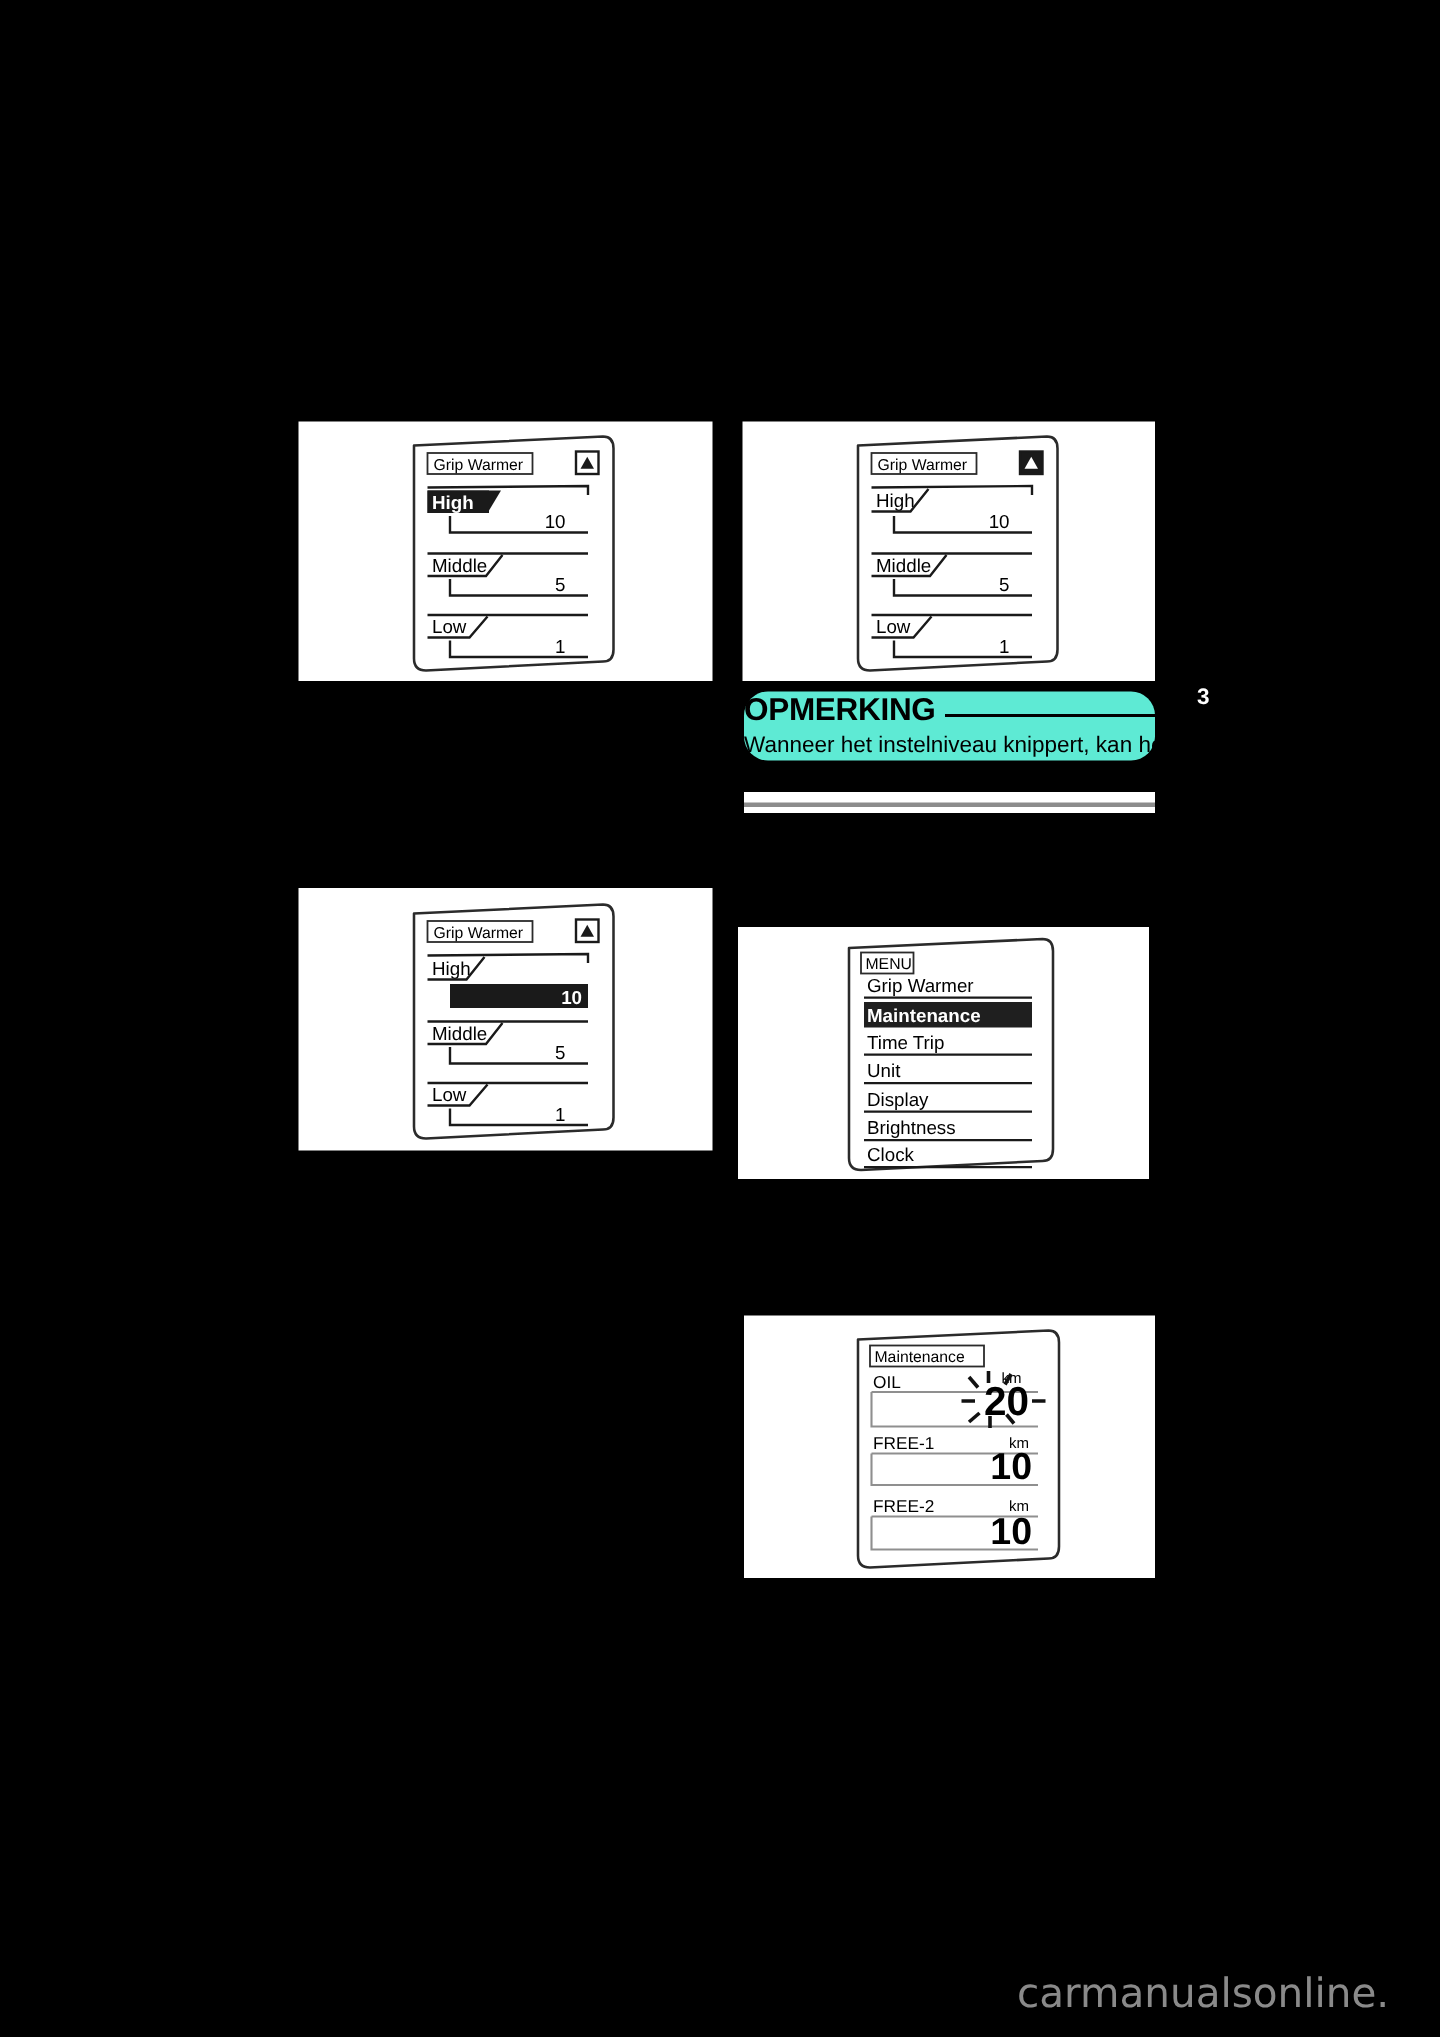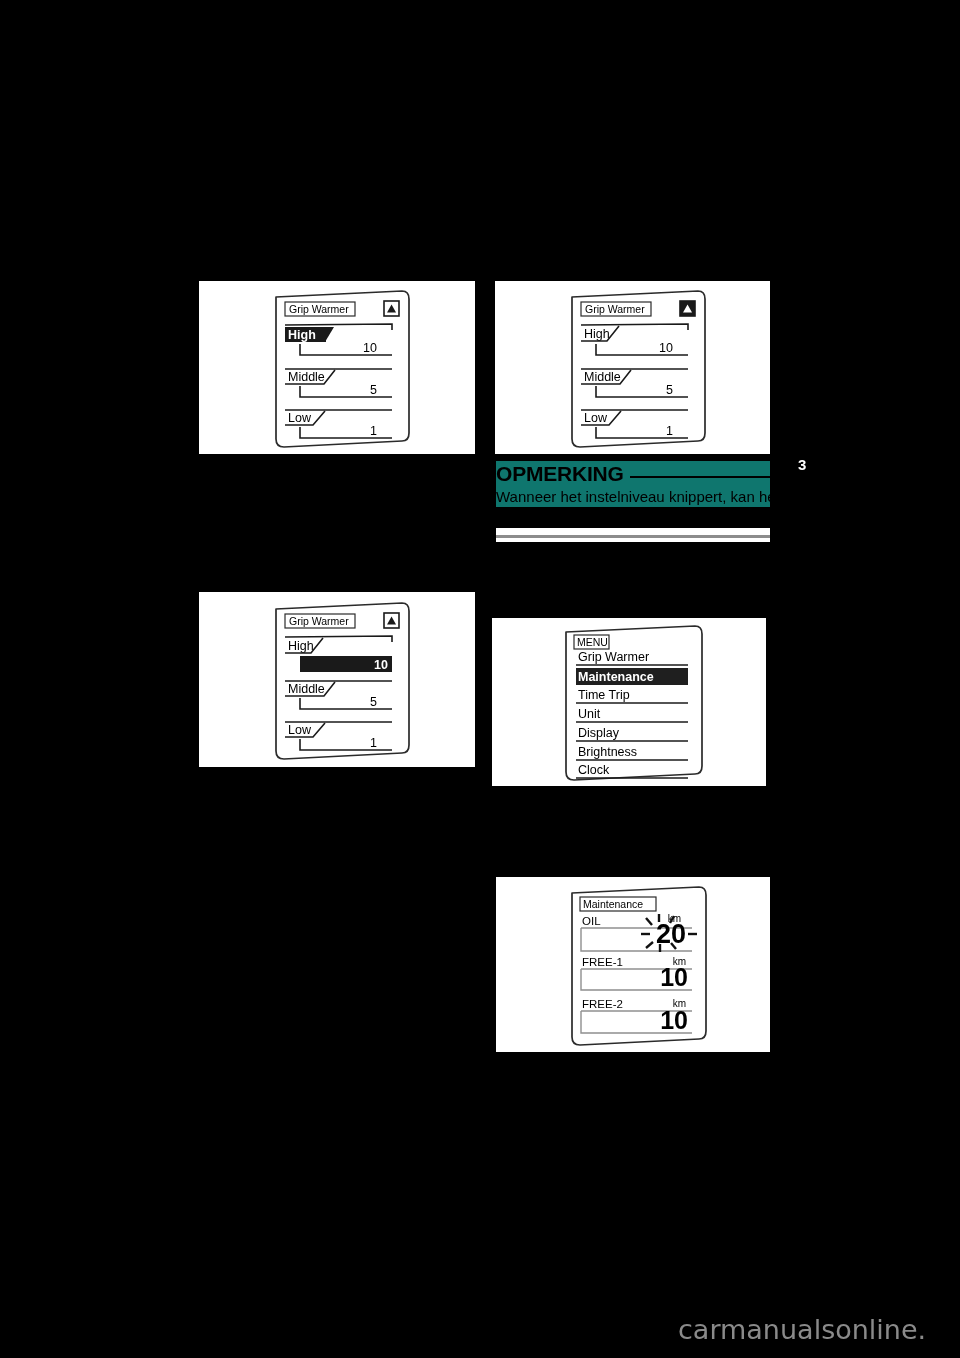--- a/index.html
+++ b/index.html
@@ -28,21 +28,22 @@
     color: #ffffff;
     font-weight: bold;
     font-size: 15px;
     line-height: 1;
     font-family: "Liberation Sans", sans-serif;
   }
 
   
   .note-block {
     position: absolute;
-    background: #0f766e;
+    background: #5eead4;
+    border-radius: 16px;
   }
   .note-head {
     position: absolute;
     left: 0; top: 0;
     width: 100%;
     height: 26px;
     display: flex;
     align-items: center;
     overflow: hidden;
   }

